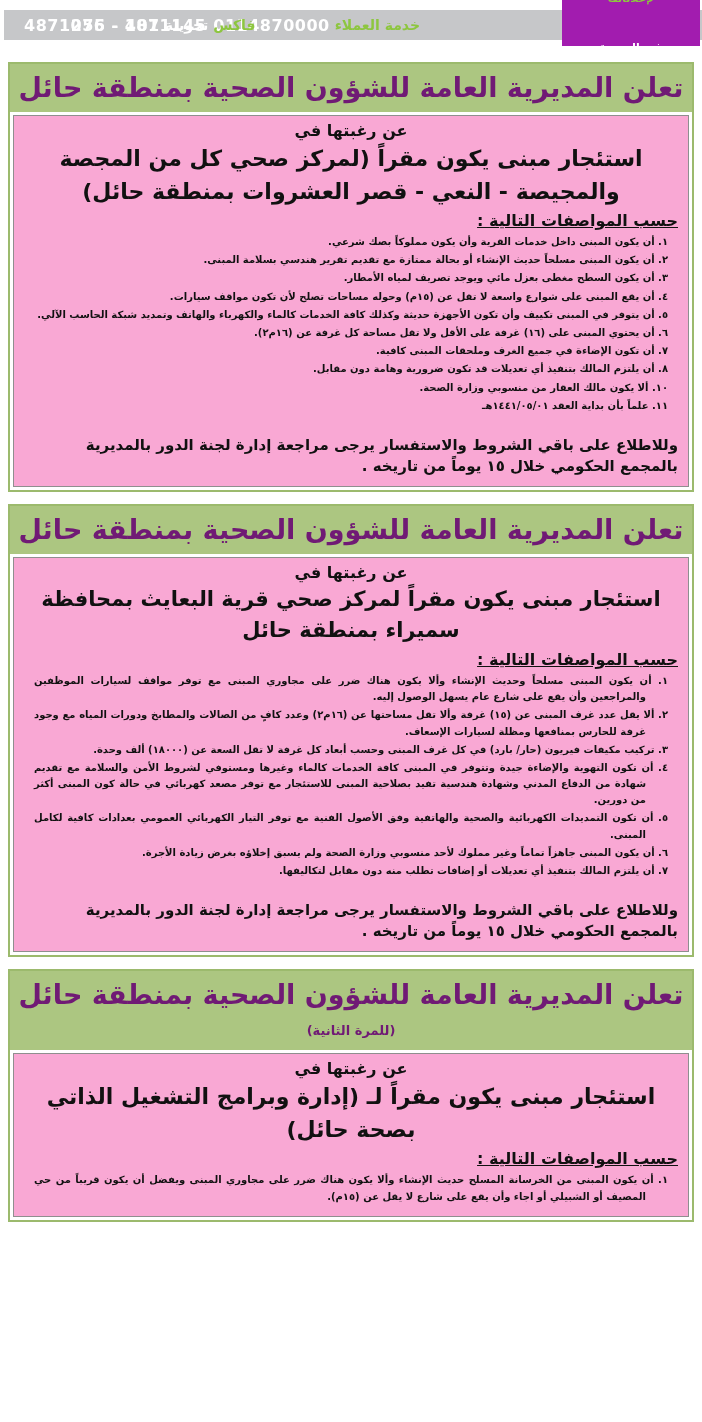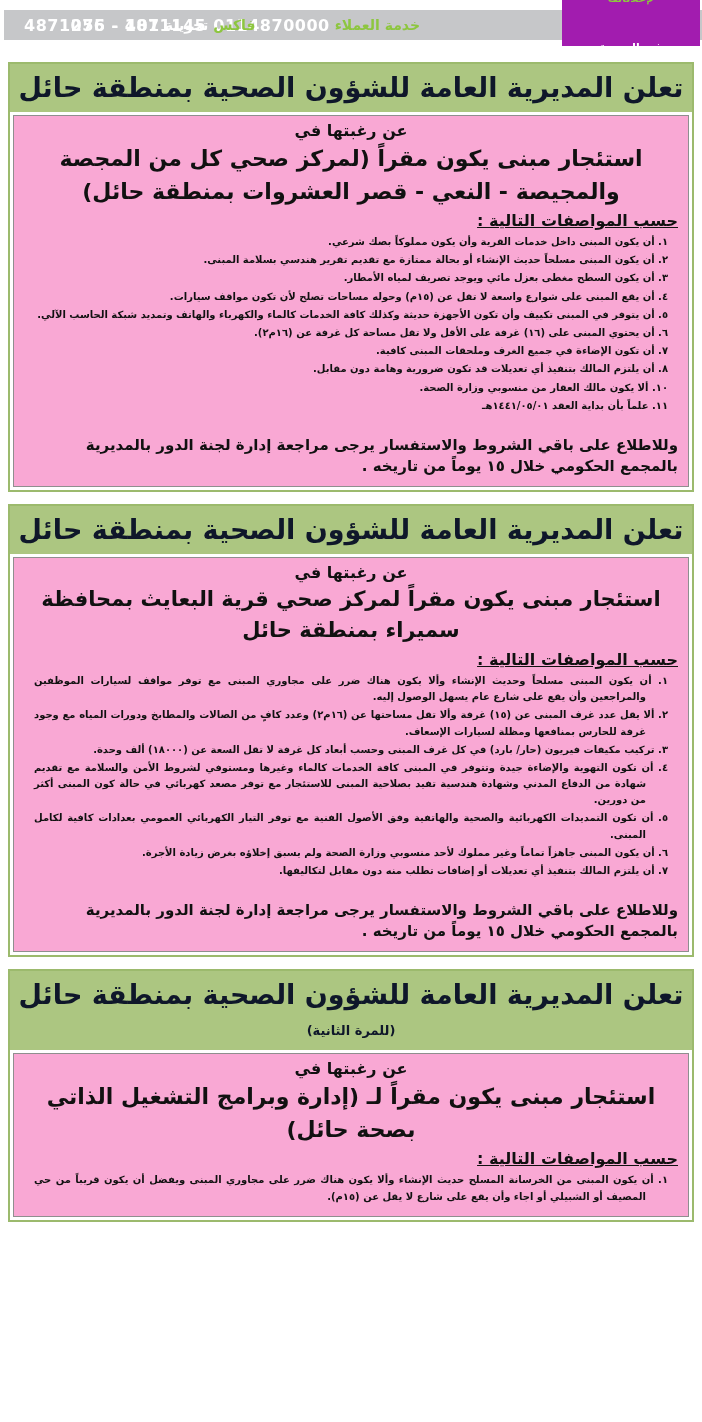--- a/index.html
+++ b/index.html
@@ -26,21 +26,21 @@
     display:flex;align-items:center;gap:7px;direction:rtl;white-space:nowrap;
   }
   .glabel{color:#8dc63f;font-size:14px;font-weight:bold;}
   .gnum{color:#ffffff;font-size:16px;font-weight:bold;letter-spacing:.5px;}
   .gword{color:#ffffff;font-size:14px;font-weight:bold;}
   
   .page{padding:4px 8px 0 8px;}
   .ad{border:2px solid #9cba6d;background:#fff;margin-bottom:12px;}
   .ad-header{
     background:#acc681;text-align:center;padding:8px 4px 9px;
-    font-size:27px;font-weight:bold;color:#0f172a;line-height:1.15;
+    font-size:27px;font-weight:bold;color:#701a75;line-height:1.15;
   }
   .ad-header .suffix{font-size:13px;font-weight:bold;}
   .ad-body{
     margin:3px;border:1px solid #8f8f8f;background:#f9a8d4;
     padding:4px 10px 9px 10px;
   }
   .intro{text-align:center;font-size:16px;font-weight:bold;margin:1px 0 2px;}
   .subject{text-align:center;font-size:22px;font-weight:bold;line-height:1.5;margin-bottom:3px;}
   .subject.small{font-size:21px;}
   .specs{font-size:16px;font-weight:bold;text-decoration:underline;margin:1px 0 4px;}

